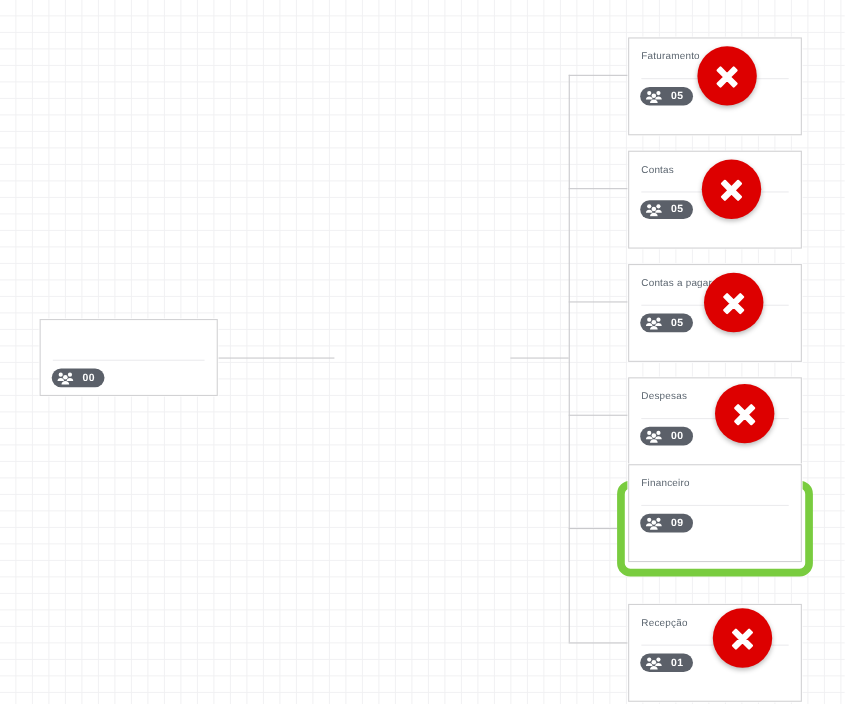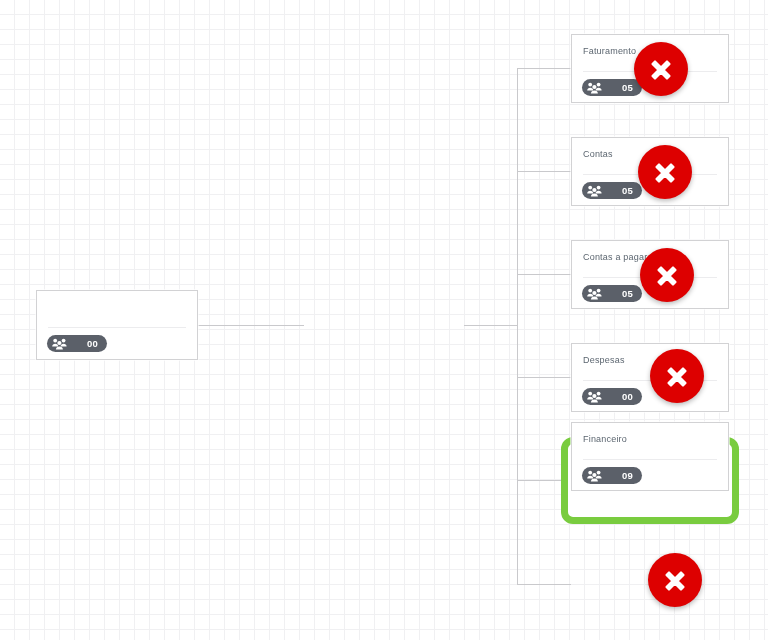--- a/index.html
+++ b/index.html
@@ -29,21 +29,21 @@
     background: #c9c9cc;
   }
   .conn-h { height: 1px; }
   .conn-v { width: 1px; }
 
   
   .node {
     position: absolute;
     box-sizing: border-box;
     width: 158px;
-    height: 69px;
+    height: 89px;
     background: #ffffff;
     border: 1px solid #d2d2d4;
     box-shadow: 0 0 0 1px rgba(255,255,255,0.6);
   }
 
   .node-title {
     position: absolute;
     left: 11px;
     top: 11px;
     font-size: 9px;
@@ -67,21 +67,21 @@
     left: 10px;
     top: 44px;
     height: 17px;
     min-width: 44px;
     box-sizing: border-box;
     padding: 0 9px 0 5px;
     border-radius: 9px;
     background: #5b6069;
     display: flex;
     align-items: center;
-    gap: 20px;
+    gap: 8px;
   }
 
   .badge svg { display: block; }
 
   .badge-count {
     font-size: 9.5px;
     font-weight: bold;
     color: #ffffff;
     line-height: 1;
     letter-spacing: 0.3px;
@@ -263,20 +263,37 @@
           <circle cx="11.6" cy="2.6" r="1.9" fill="#ffffff"></circle>
           <path d="M8.6 8.4c0-1.7 1.4-2.7 3-2.7s3 1 3 2.7z" fill="#ffffff"></path>
           <circle cx="7.4" cy="5.0" r="2.1" fill="#ffffff"></circle>
           <path d="M3.9 11.6c0-2 1.6-3.2 3.5-3.2s3.5 1.2 3.5 3.2z" fill="#ffffff"></path>
         </svg>
       </span>
       <span class="badge-count">09</span>
     </div>
   </div>
 
+  <div class="node" style="left:571px; top:549px;">
+    <div class="node-title">Recepção</div>
+    <div class="node-divider"></div>
+    <div class="badge">
+      <span>
+        <svg width="15" height="12" viewBox="0 0 15 12" aria-hidden="true">
+          <circle cx="3.2" cy="2.6" r="1.9" fill="#ffffff"></circle>
+          <path d="M0.2 8.4c0-1.7 1.4-2.7 3-2.7s3 1 3 2.7z" fill="#ffffff"></path>
+          <circle cx="11.6" cy="2.6" r="1.9" fill="#ffffff"></circle>
+          <path d="M8.6 8.4c0-1.7 1.4-2.7 3-2.7s3 1 3 2.7z" fill="#ffffff"></path>
+          <circle cx="7.4" cy="5.0" r="2.1" fill="#ffffff"></circle>
+          <path d="M3.9 11.6c0-2 1.6-3.2 3.5-3.2s3.5 1.2 3.5 3.2z" fill="#ffffff"></path>
+        </svg>
+      </span>
+      <span class="badge-count">01</span>
+    </div>
+  </div>
   <div class="xbtn" style="left:648px; top:553px;">
     <span>
       <svg width="30" height="30" viewBox="0 0 30 30" aria-hidden="true">
         <path d="M9 7.5 L15 13.5 L21 7.5 L23.5 10 L17.5 16 L23.5 22 L21 24.5 L15 18.5 L9 24.5 L6.5 22 L12.5 16 L6.5 10 Z" fill="#ffffff" stroke="#ffffff" stroke-width="2.2" stroke-linejoin="round"></path>
       </svg>
     </span>
   </div>
 
 </div>
 

